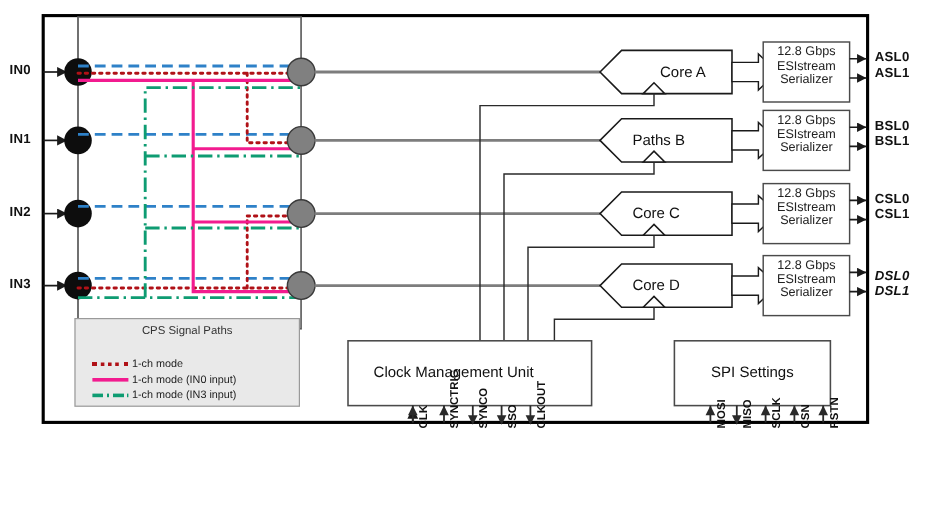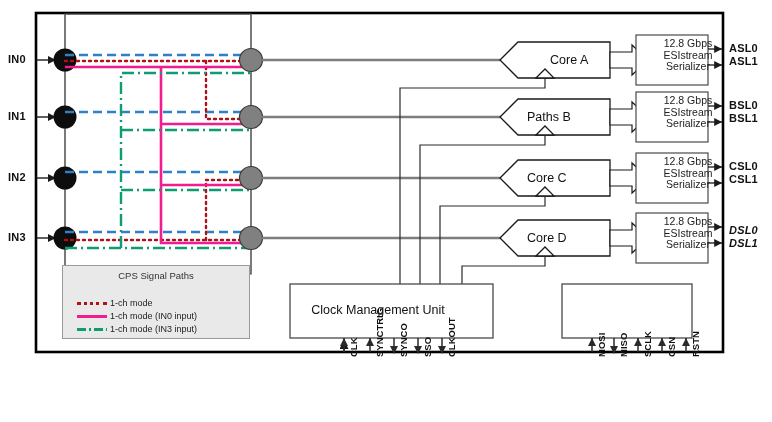--- a/index.html
+++ b/index.html
@@ -4,21 +4,21 @@
 <style>
   html,body{margin:0;padding:0;background:#ffffff;}
   body{font-family:"Liberation Sans", sans-serif;}
   #root{position:relative;width:772px;height:422px;overflow:hidden;background:#fff;}
   .svgwrap{position:absolute;left:0;top:0;width:772px;height:422px;}
   .lbl{position:absolute;white-space:nowrap;color:#111;}
   .in-label{font-size:11px;font-weight:700;letter-spacing:.2px;}
   .out-label{font-size:11px;font-weight:700;letter-spacing:.2px;line-height:12.5px;}
   .cps-title{font-size:12.5px;color:#111;}
   .core-label{font-size:12.5px;color:#111;}
-  .ser-label{font-size:10.5px;color:#222;line-height:11.5px;text-align:center;padding-left:16px;}
+  .ser-label{font-size:10.5px;color:#222;line-height:11.5px;text-align:center;}
   .unit-label{font-size:12.5px;color:#111;}
   .leg-title{font-size:9.5px;color:#333;}
   .leg-item{font-size:9px;color:#222;}
   .vlabel{font-size:9.5px;font-weight:700;color:#111;
           transform-origin:0 0;transform:rotate(-90deg);white-space:nowrap;}
   .legend-box{position:absolute;background:#e9e9e9;border:1px solid #9a9a9a;}
   .leg-row{position:absolute;display:flex;align-items:center;}
   .leg-swatch{width:30px;height:0;margin-right:3px;flex:0 0 30px;}
 </style>
 </head>
@@ -226,20 +226,21 @@
   <div class="lbl out-label" style="left:729px;top:160px;">
     <div>CSL0</div>
     <div>CSL1</div>
   </div>
   <div class="lbl out-label" style="left:729px;top:224px;font-style:italic;">
     <div>DSL0</div>
     <div>DSL1</div>
   </div>
 
   <div class="lbl unit-label" style="left:272px;top:303px;width:212px;text-align:center;">Clock Management Unit</div>
+  <div class="lbl unit-label" style="left:562px;top:303px;width:130px;text-align:center;">SPI Settings</div>
 
   <div class="lbl vlabel" style="left:348px;top:357px;">CLK</div>
   <div class="lbl vlabel" style="left:374px;top:357px;">SYNCTRIG</div>
   <div class="lbl vlabel" style="left:398px;top:357px;">SYNCO</div>
   <div class="lbl vlabel" style="left:422px;top:357px;">SSO</div>
   <div class="lbl vlabel" style="left:446px;top:357px;">CLKOUT</div>
 
   <div class="lbl vlabel" style="left:596px;top:357px;">MOSI</div>
   <div class="lbl vlabel" style="left:618px;top:357px;">MISO</div>
   <div class="lbl vlabel" style="left:642px;top:357px;">SCLK</div>

